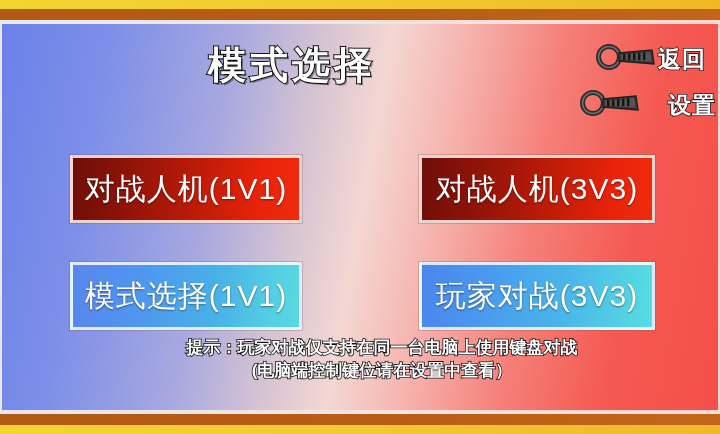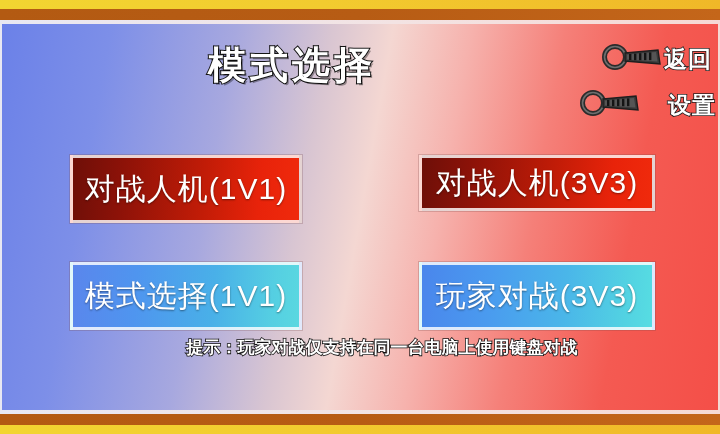--- a/index.html
+++ b/index.html
@@ -74,21 +74,21 @@
   }
 
   
   .side-btn {
     position: absolute;
     display: flex;
     align-items: center;
     gap: 2px;
     cursor: pointer;
   }
-  .side-btn-return { right: 6px; top: 20px; }
+  .side-btn-return { right: 12px; top: 20px; }
   .side-btn-settings { right: 2px; top: 66px; gap: 28px; }
 
   .pin-icon { display: block; }
 
   .side-label {
     font-size: 23px;
     font-weight: 700;
     color: #ffffff;
     -webkit-text-stroke: 1.6px #1a1a1a;
     paint-order: stroke fill;
@@ -115,21 +115,21 @@
     color: #ffffff;
     letter-spacing: 1px;
     white-space: nowrap;
     text-shadow: 0 1px 2px rgba(0,0,0,0.45);
   }
   .btn-ai-1v1 {
     left: 68px; top: 131px; width: 232px; height: 68px;
     background: linear-gradient(95deg, #6e0f08 0%, #8d1208 22%, #c21c07 58%, #e8230a 82%, #f02a0c 100%);
   }
   .btn-ai-3v3 {
-    left: 417px; top: 131px; width: 236px; height: 56px;
+    left: 417px; top: 131px; width: 236px; height: 68px;
     background: linear-gradient(95deg, #6e0f08 0%, #8d1208 22%, #c21c07 58%, #e8230a 82%, #f02a0c 100%);
     align-items: center;
   }
   .btn-pvp-1v1 {
     left: 68px; top: 238px; width: 232px; height: 68px;
     background: linear-gradient(95deg, #5a86ec 0%, #4f95ef 28%, #49b0e8 62%, #55cfe2 88%, #5ad8e0 100%);
   }
   .btn-pvp-3v3 {
     left: 417px; top: 238px; width: 236px; height: 68px;
     background: linear-gradient(95deg, #4a86ec 0%, #4a9bef 30%, #4ab6e9 62%, #52d2e2 88%, #57dde2 100%);
@@ -217,16 +217,17 @@
     <div class="mode-btn btn-pvp-1v1">
       <span class="mode-label">模式选择(1V1)</span>
     </div>
 
     <div class="mode-btn btn-pvp-3v3">
       <span class="mode-label">玩家对战(3V3)</span>
     </div>
 
     <div class="hint">
       <div class="hint-line">提示：玩家对战仅支持在同一台电脑上使用键盘对战</div>
+      <div class="hint-line">(电脑端控制键位请在设置中查看）</div>
     </div>
 
   </div>
 </div>
 
 </body></html>

